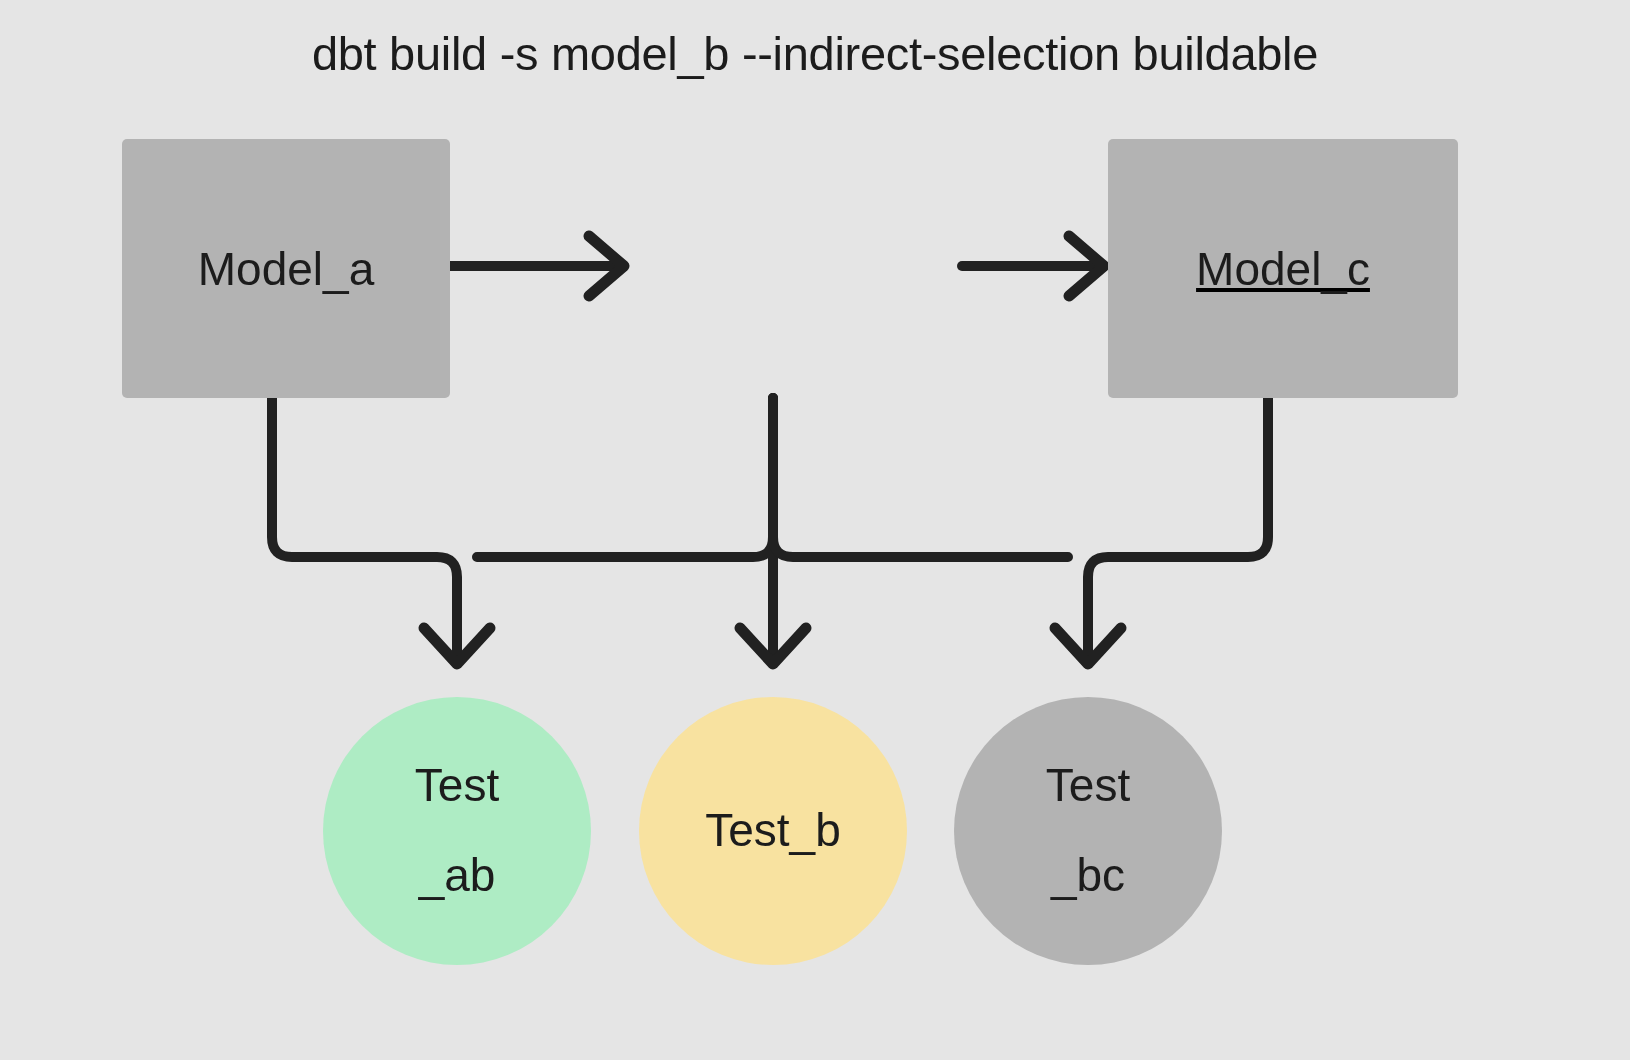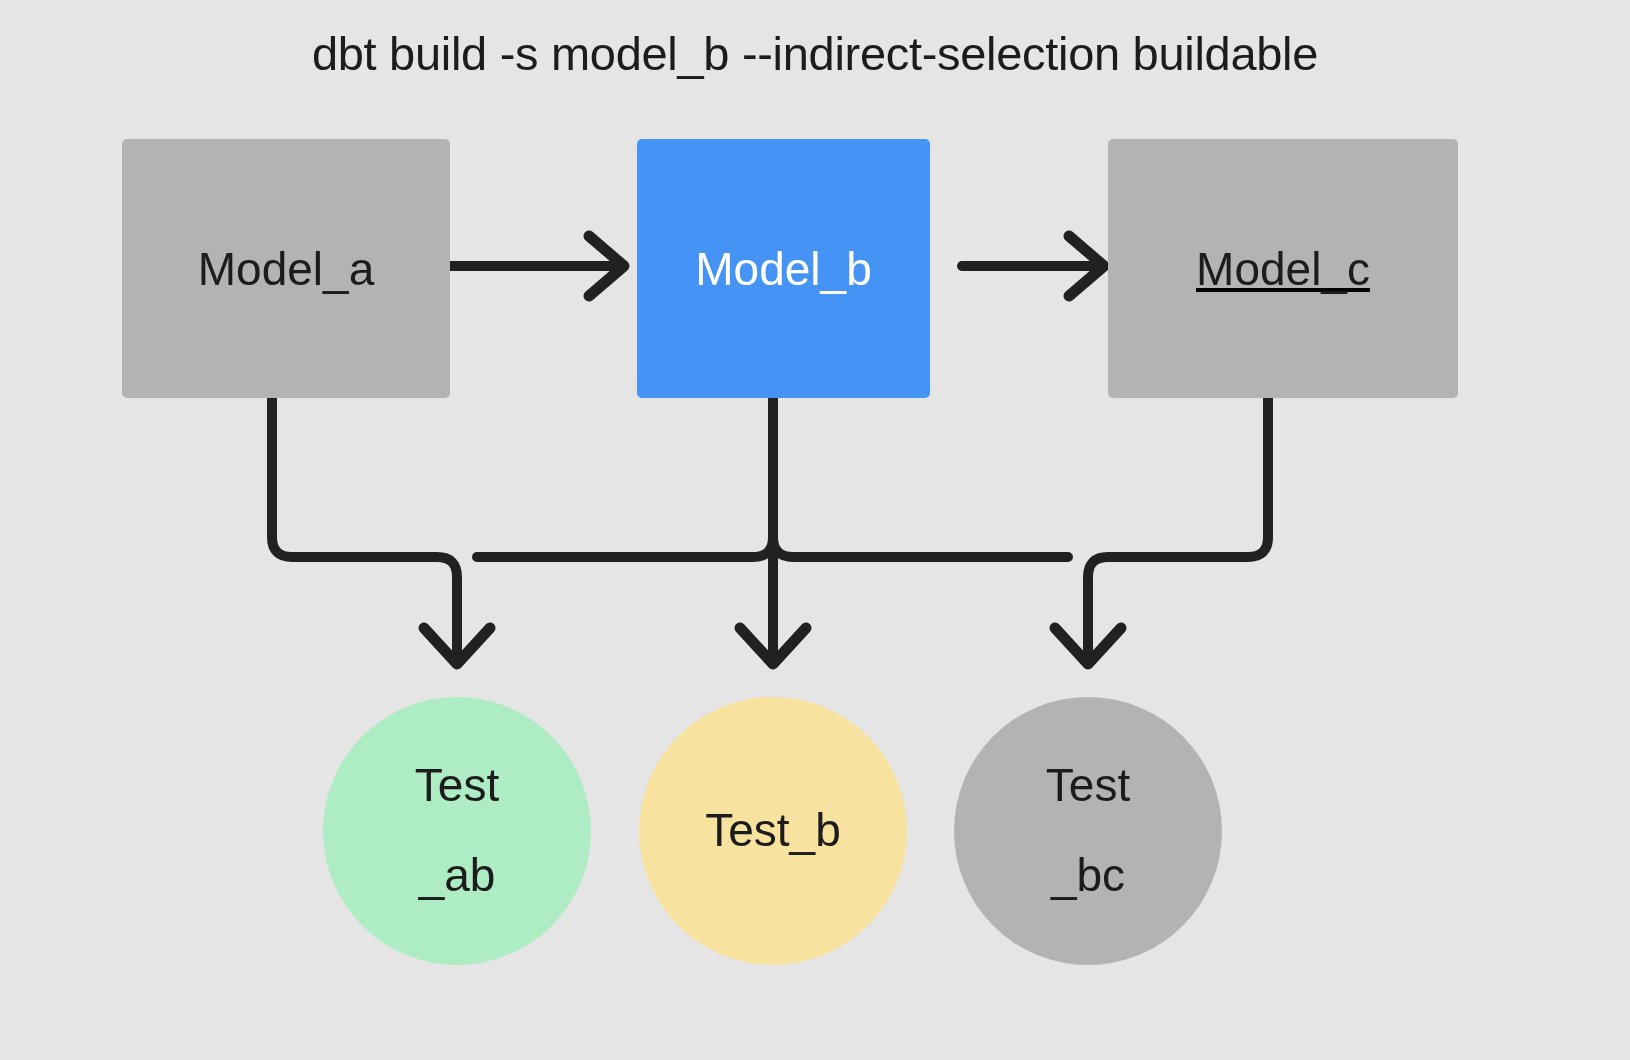--- a/index.html
+++ b/index.html
@@ -108,23 +108,20 @@
         <path d="M 1055 628 L 1088 664 L 1121 628" stroke-width="11"></path>
       </g>
 
     </g>
   </svg>
 
   <div class="node box" style="left:122px; top:139px; width:328px; height:259px; background:#b3b3b3;">
     <span class="node-label">Model_a</span>
   </div>
 
-  <div class="node box" style="left:637px; top:139px; width:293px; height:259px; background:#4594f5;">
-    <span class="node-label light">Model_b</span>
-  </div>
 
   <div class="node box" style="left:1108px; top:139px; width:350px; height:259px; background:#b3b3b3;text-decoration:underline;">
     <span class="node-label">Model_c</span>
   </div>
 
   <div class="node circle" style="left:323px; top:697px; width:268px; height:268px; background:#aeecc4;">
     <span class="node-label">Test
 _ab</span>
   </div>
 

